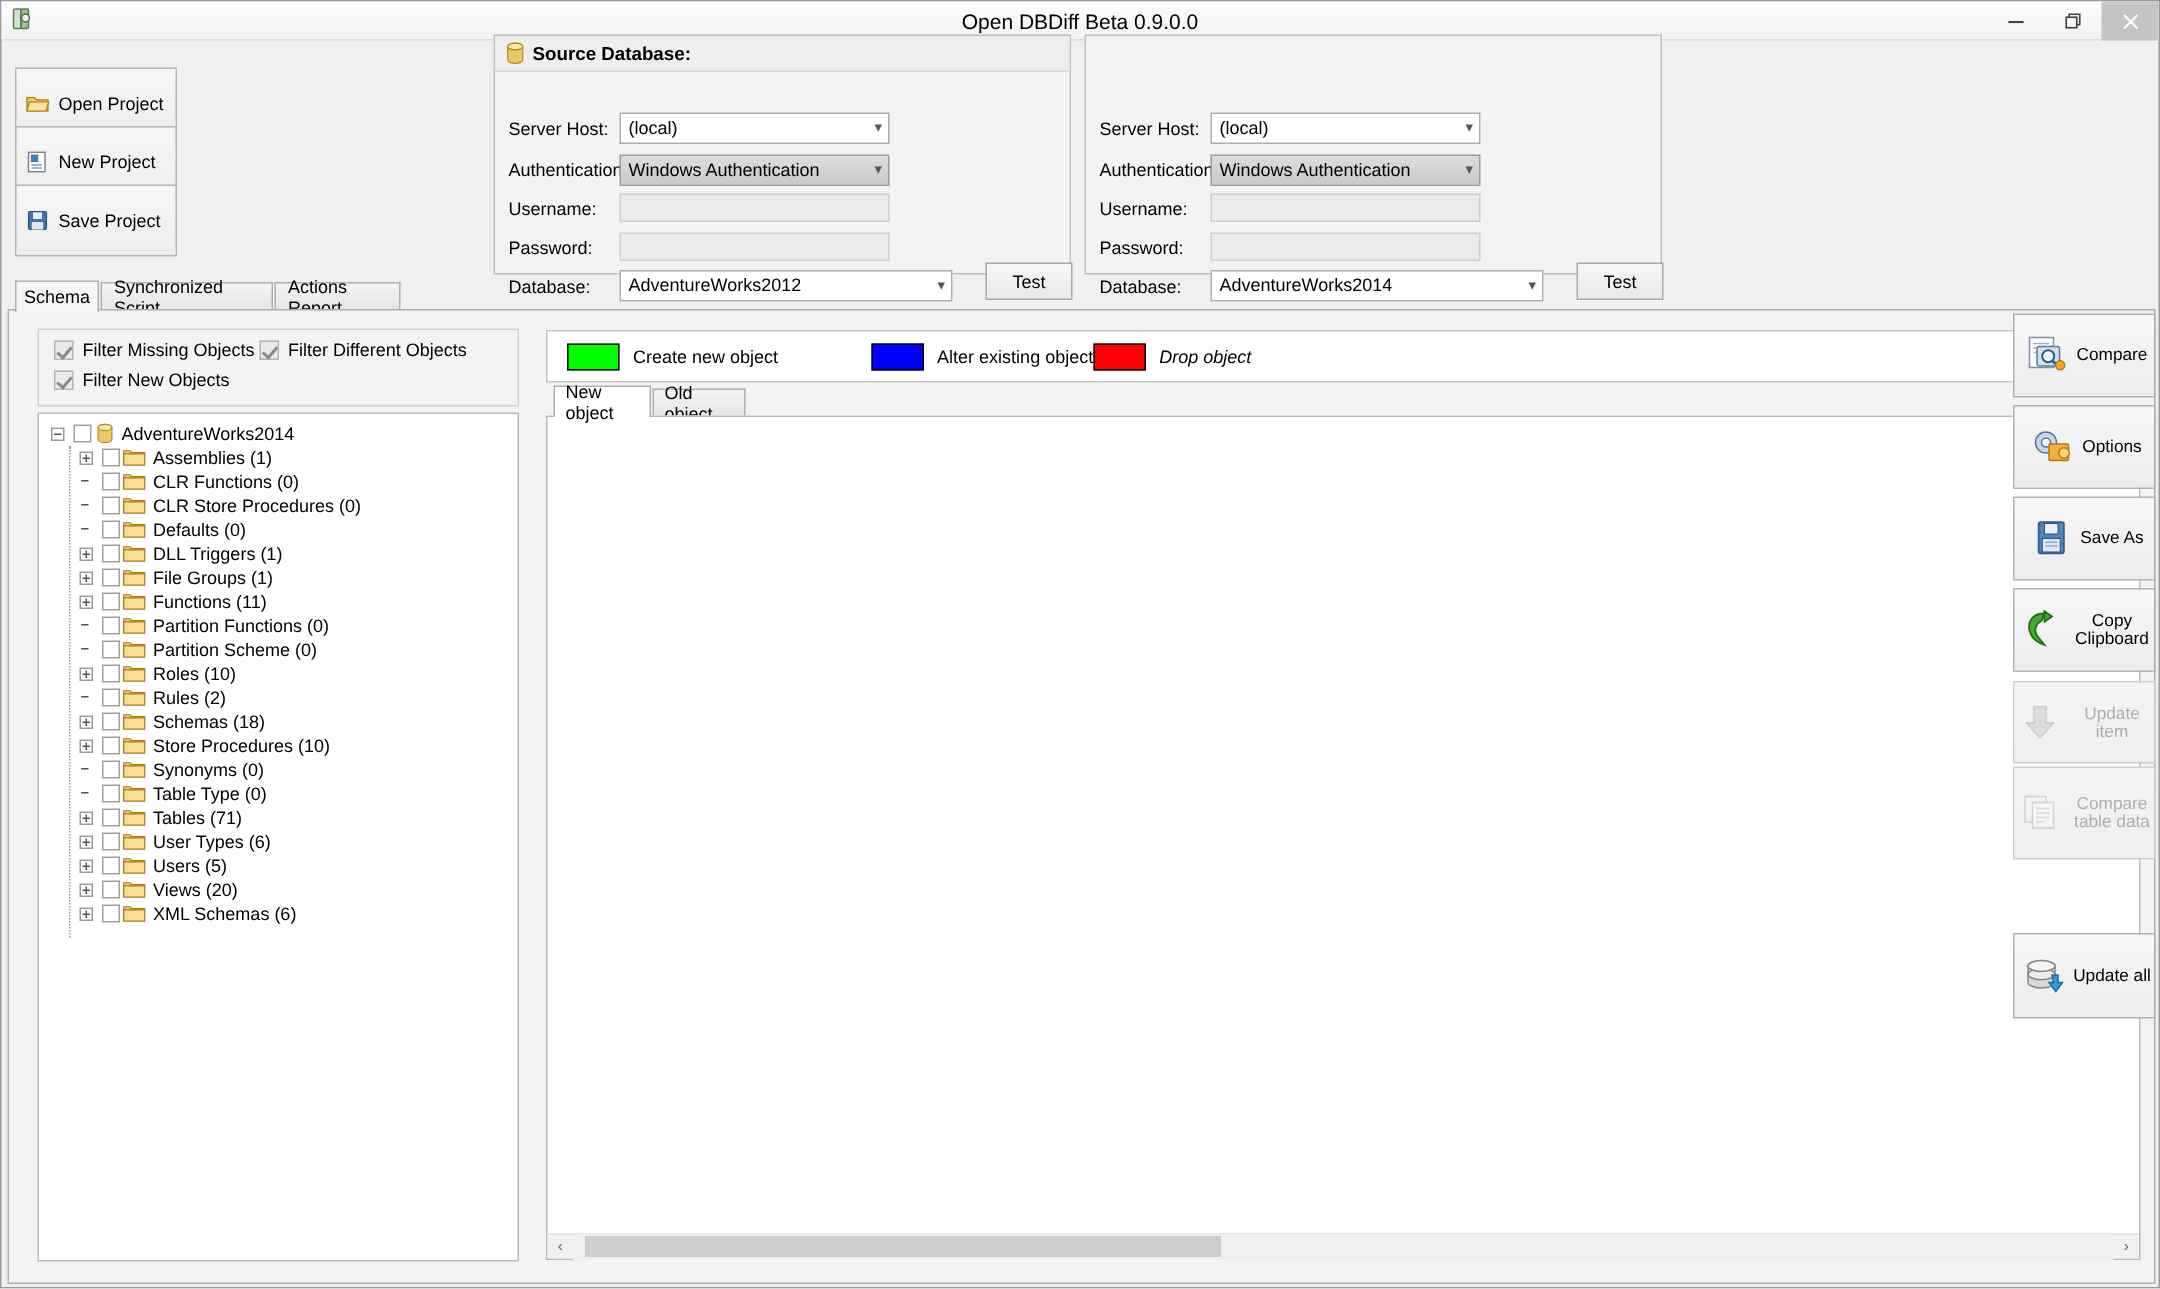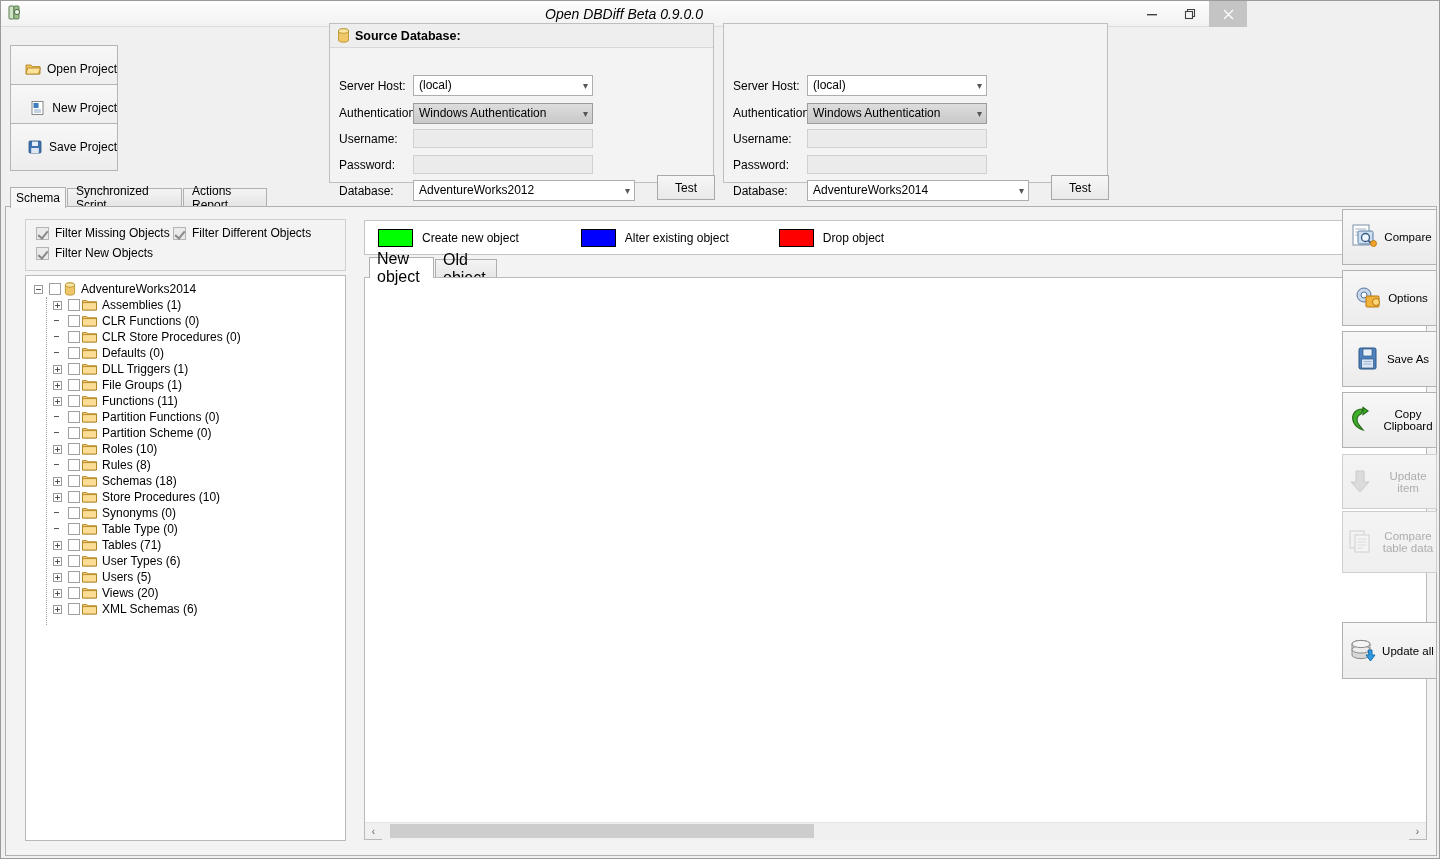--- a/index.html
+++ b/index.html
@@ -14,24 +14,23 @@
   }
   #app {
     position: relative;
     width: 1440px; height: 859px;
     background: #f0f0f0;
     border: 1px solid #9a9a9a;
   }
 
   
   .titlebar {
-    position: absolute; left:0; top:0; width: 1246px; height: 26px;
+    position: absolute; left:0; top:0; width: 1438px; height: 26px;
     background: linear-gradient(#fdfdfd,#f2f2f2);
     border-bottom: 1px solid #dcdcdc;
-    font-style: italic;
   }
   .title-icon {
     position:absolute; left:5px; top:3px; width:18px; height:18px;
   }
   .title-text {
     position:absolute; left:0; top:0; width:100%; height:26px;
     line-height:26px; text-align:center;
     font-size:14px; color:#000;
   }
   .wbtns { position:absolute; right:0; top:0; height:26px; display:flex; }
@@ -43,21 +42,20 @@
   .wbtn svg { display:block; }
 
   
   .projbtn {
     position:absolute; left:9px; width:108px; height:48px;
     background:linear-gradient(#f7f7f7,#ededed);
     border:1px solid #b5b5b5;
     display:flex; align-items:center;
     padding-left:6px; gap:6px;
     font-size:12px;
-    justify-content:flex-end;
   }
   .projbtn .ico { width:16px; height:16px; flex:none; }
 
   
   .groupbox {
     position:absolute;
     background:#f3f3f3;
     border:1px solid #bfbfbf;
   }
   .gb-header {
@@ -155,21 +153,21 @@
     display:flex; align-items:center;
   }
   .legitem { display:flex; align-items:center; gap:9px; font-size:12px; }
   .swatch { width:35px; height:18px; border:1px solid #000; flex:none; }
 
   .subtabstrip { position:absolute; left:358px; top:52px; width:1063px; height:19px; }
   .subtab {
     position:absolute; top:0; height:19px;
     border:1px solid #b0b0b0; border-bottom:none;
     display:flex; align-items:center; justify-content:center;
-    font-size:16px; padding:0 7px;
+    font-size:12px; padding:0 7px;
     background:linear-gradient(#f4f4f4,#e6e6e6);
   }
   .subtab.sel { background:#fff; height:21px; top:-2px; z-index:3; }
 
   .contentbox {
     position:absolute; left:358px; top:70px; width:1063px; height:563px;
     background:#fff; border:1px solid #b9b9b9;
   }
   .hscroll {
     position:absolute; left:0; bottom:0; width:100%; height:17px;
@@ -499,21 +497,21 @@
           <div class="tnode" style="padding-left: 27px;">
             <span class="exp none"></span>
             <span style="display:inline-block;width:6px"></span>
             <span class="tchk"></span>
             <span style="display:inline-block;width:2px"></span>
             <span class="folder"><svg viewBox="0 0 15 12" width="15" height="12">
                 <path d="M0.5 1.5 h4.2 l1 1.2 H14.5 V11 H0.5 Z" fill="#f0c768" stroke="#a97c17" stroke-width=".8"></path>
                 <path d="M0.5 3.6 H14.5 V11 H0.5 Z" fill="#fbdd96" stroke="#a97c17" stroke-width=".8"></path>
               </svg></span>
             <span style="display:inline-block;width:5px"></span>
-            <span>Rules (8)</span>
+            <span>Rules (2)</span>
           </div>
           <div class="tnode" style="padding-left: 27px;">
             <span class="exp plus"></span>
             <span style="display:inline-block;width:6px"></span>
             <span class="tchk"></span>
             <span style="display:inline-block;width:2px"></span>
             <span class="folder"><svg viewBox="0 0 15 12" width="15" height="12">
                 <path d="M0.5 1.5 h4.2 l1 1.2 H14.5 V11 H0.5 Z" fill="#f0c768" stroke="#a97c17" stroke-width=".8"></path>
                 <path d="M0.5 3.6 H14.5 V11 H0.5 Z" fill="#fbdd96" stroke="#a97c17" stroke-width=".8"></path>
               </svg></span>
@@ -621,21 +619,21 @@
 
     <div class="legendbox">
       <div class="legitem" style="margin-left:13px;">
         <span class="swatch" id="sw0" style="background: rgb(0, 255, 0);"></span>
         <span>Create new object</span>
       </div>
       <div class="legitem" style="margin-left:62px;">
         <span class="swatch" id="sw1" style="background: rgb(0, 0, 255);"></span>
         <span>Alter existing object</span>
       </div>
-      <div class="legitem" style="margin-left:50px;">
+      <div class="legitem" style="font-style:italic;">
         <span class="swatch" id="sw2" style="background: rgb(255, 0, 0);"></span>
         <span>Drop object</span>
       </div>
     </div>
 
     <div class="subtabstrip">
       <div class="subtab sel" style="left:5px; width:65px;">
         <span>New object</span>
       </div>
       <div class="subtab" style="left:71px; width:62px;">

